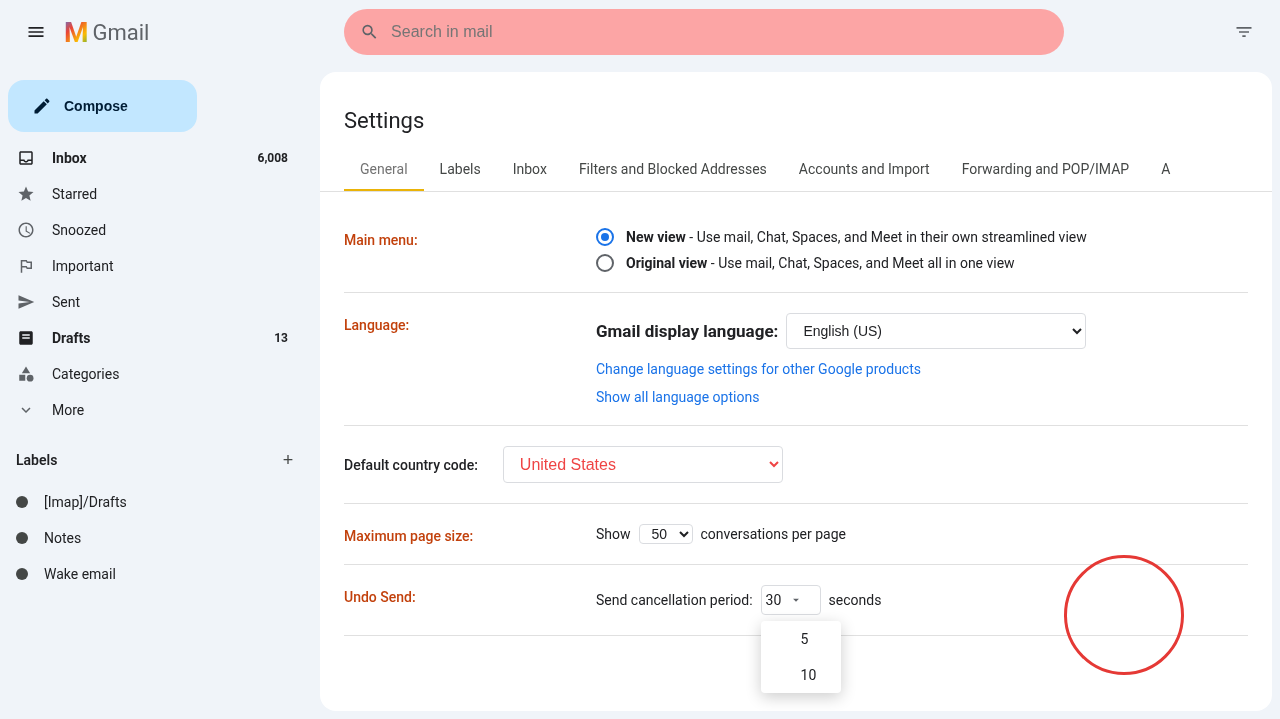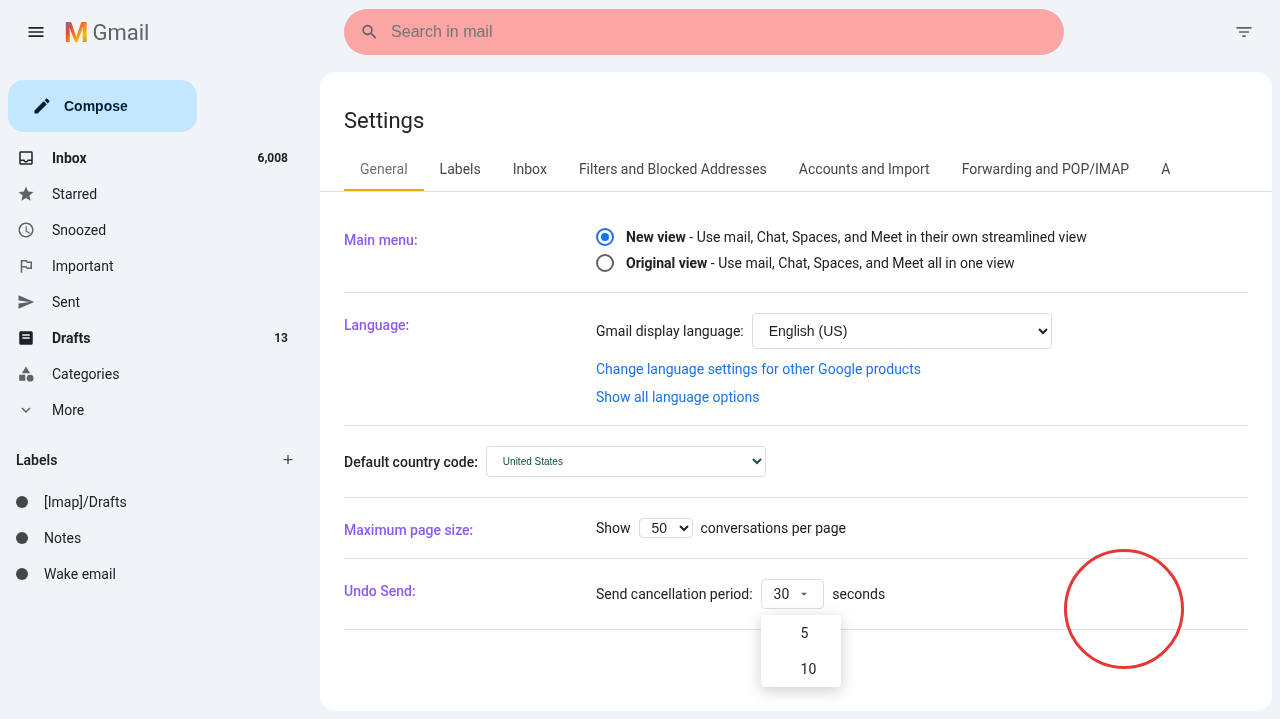--- a/index.html
+++ b/index.html
@@ -41,41 +41,41 @@
     .tabs-row { display: flex; border-bottom: 1px solid #e0e0e0; padding: 0 24px; margin-top: 16px; gap: 0; overflow-x: auto; }
     .tab { padding: 12px 16px; cursor: pointer; font-size: 14px; color: #444746; white-space: nowrap; border-bottom: 3px solid transparent; margin-bottom: -1px; }
     .tab.active { color: #737373; border-bottom: 3px solid #eab308; font-weight: 400; }
 
     .tabs-row2 { display: flex; padding: 0 24px; gap: 0; border-bottom: 1px solid #e0e0e0; }
     .tab2 { padding: 12px 16px; cursor: pointer; font-size: 14px; color: #444746; white-space: nowrap; border-bottom: 3px solid transparent; margin-bottom: -1px; }
 
     
     .settings-body { padding: 16px 24px; }
     .setting-row { display: flex; align-items: flex-start; padding: 20px 0; border-bottom: 1px solid #e0e0e0; gap: 32px; }
-    .setting-label { width: 220px; min-width: 220px; font-size: 14px; color: #8b5cf6; font-weight: 500; padding-top: 4px; }
+    .setting-label { width: 220px; min-width: 220px; font-size: 14px; color: #c2410c; font-weight: 500; padding-top: 4px; }
     .setting-content { flex: 1; }
 
     
     .radio-group { display: flex; flex-direction: column; gap: 8px; }
     .radio-item { display: flex; align-items: center; gap: 12px; }
     .radio-btn { width: 18px; height: 18px; border-radius: 50%; border: 2px solid #1a73e8; display: flex; align-items: center; justify-content: center; cursor: pointer; flex-shrink: 0; }
     .radio-btn.checked::after { content: ''; width: 8px; height: 8px; border-radius: 50%; background: #1a73e8; }
     .radio-btn.unchecked { border-color: #5f6368; }
 
     
     .language-section { display: flex; flex-direction: column; gap: 8px; }
-    .language-label { font-size: 14px; font-weight: 400; display: inline; }
+    .language-label { font-size: 17px; font-weight: 700; display: inline; }
     .language-select-row { display: flex; align-items: center; gap: 8px; }
     select.lang-select { border: 1px solid #dadce0; border-radius: 4px; padding: 8px 32px 8px 12px; font-size: 14px; color: #202124; background: #fff; cursor: pointer; min-width: 300px; appearance: auto; }
     .link { color: #1a73e8; font-size: 14px; cursor: pointer; text-decoration: none; display: block; margin-top: 4px; }
 
     
-    .country-select-row { display: flex; align-items: center; gap: 8px; }
+    .country-select-row { display: flex; align-items: center; gap: 25px; }
     .country-label { font-size: 14px; font-weight: 500; }
-    select.country-select { border: 1px solid #dadce0; border-radius: 4px; padding: 8px 32px 8px 12px; font-size: 10px; color: #14532d; background: #fff; cursor: pointer; min-width: 280px; appearance: auto; }
+    select.country-select { border: 1px solid #dadce0; border-radius: 4px; padding: 8px 32px 8px 12px; font-size: 16px; color: #ef4444; background: #fff; cursor: pointer; min-width: 280px; appearance: auto; }
 
     
     .page-size-row { display: flex; align-items: center; gap: 8px; font-size: 14px; }
     select.page-select { border: 1px solid #dadce0; border-radius: 4px; padding: 0 8px; font-size: 14px; color: #202124; background: #fff; cursor: pointer; }
 
     
     .undo-row { display: flex; align-items: center; gap: 8px; font-size: 14px; }
 
     
     .dropdown-overlay { position: absolute; background: #fff; border-radius: 4px; box-shadow: 0 4px 16px rgba(0,0,0,0.2); z-index: 200; min-width: 80px; overflow: hidden; }
@@ -300,21 +300,21 @@
         </div>
       </div>
 
       <div class="setting-row" style="position:relative;">
         <div class="setting-label">Undo Send:</div>
         <div class="setting-content">
           <div class="undo-row">
             <span>Send cancellation period:</span>
 
             <div style="position:relative; display:inline-block;">
-              <div id="undo-trigger" style="border:1px solid #dadce0;border-radius:4px;padding:6px 12px;background:#fff;cursor:pointer;font-size:14px;min-width:60px;display:flex;align-items:center;gap:8px;">
+              <div id="undo-trigger" style="border:1px solid #dadce0;border-radius:4px;padding:6px 4px;background:#fff;cursor:pointer;font-size:14px;min-width:60px;display:flex;align-items:center;gap:8px;">
                 <span>30</span>
                 <svg width="14" height="14" viewBox="0 0 24 24" fill="#5f6368">
                     <path d="M7 10l5 5 5-5z"></path>
                   </svg>
               </div>
 
               <div class="dropdown-overlay" id="period-dropdown" style="top:36px; left:0;">
                 <div class="dropdown-item">
                   <span style="width:16px;display:inline-block;"></span>
                   <span>5</span>

